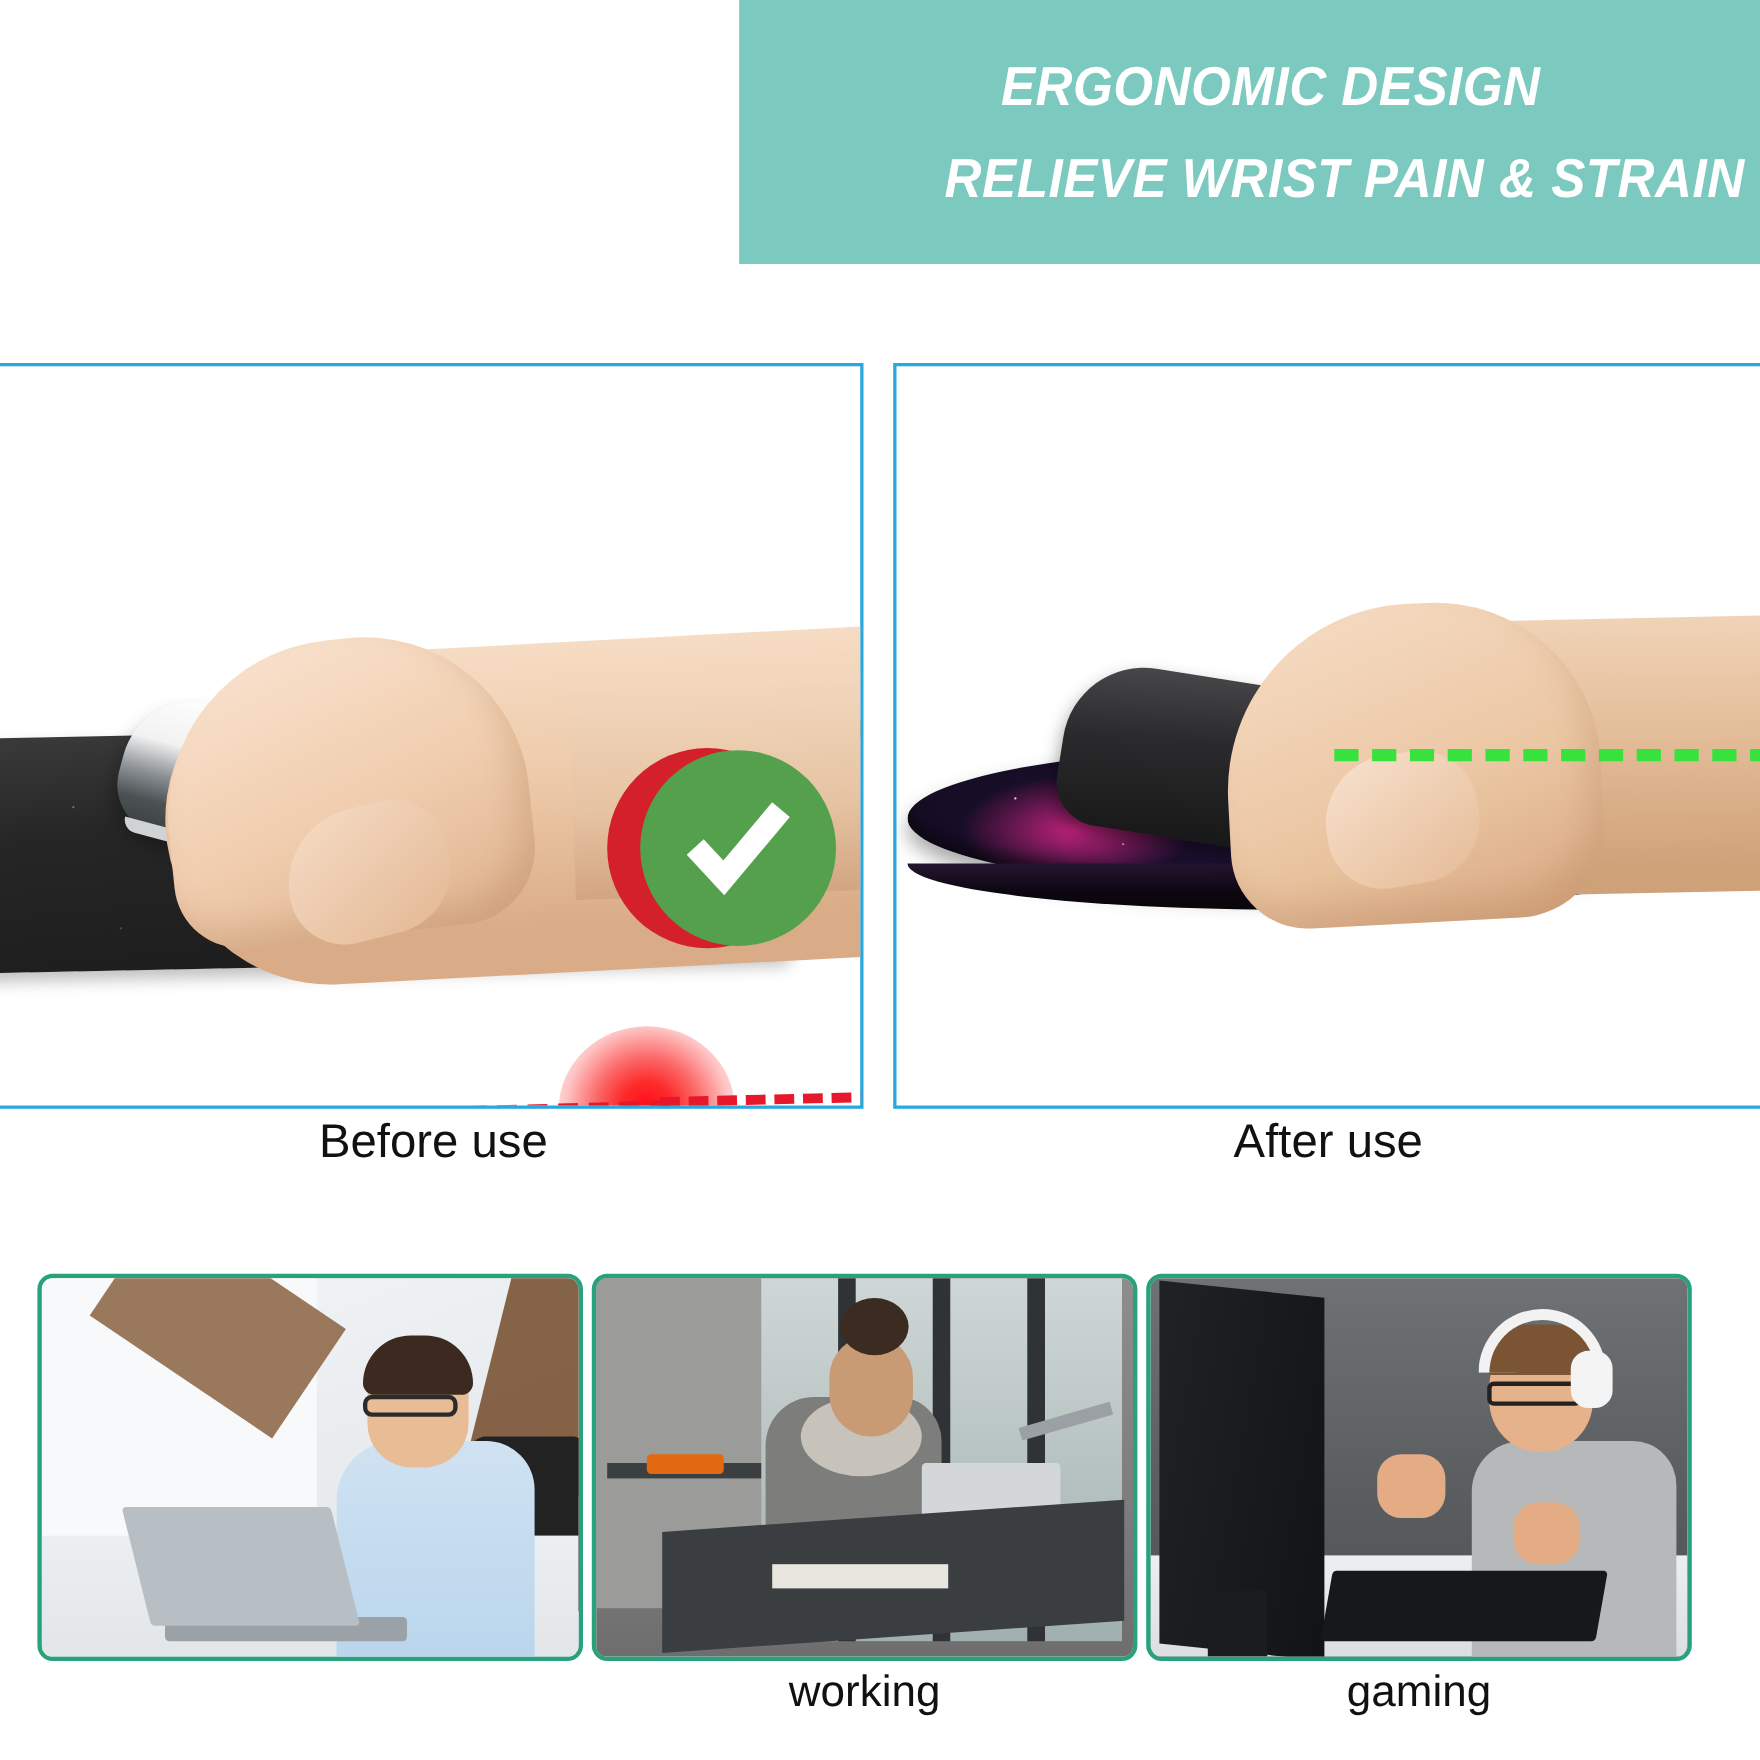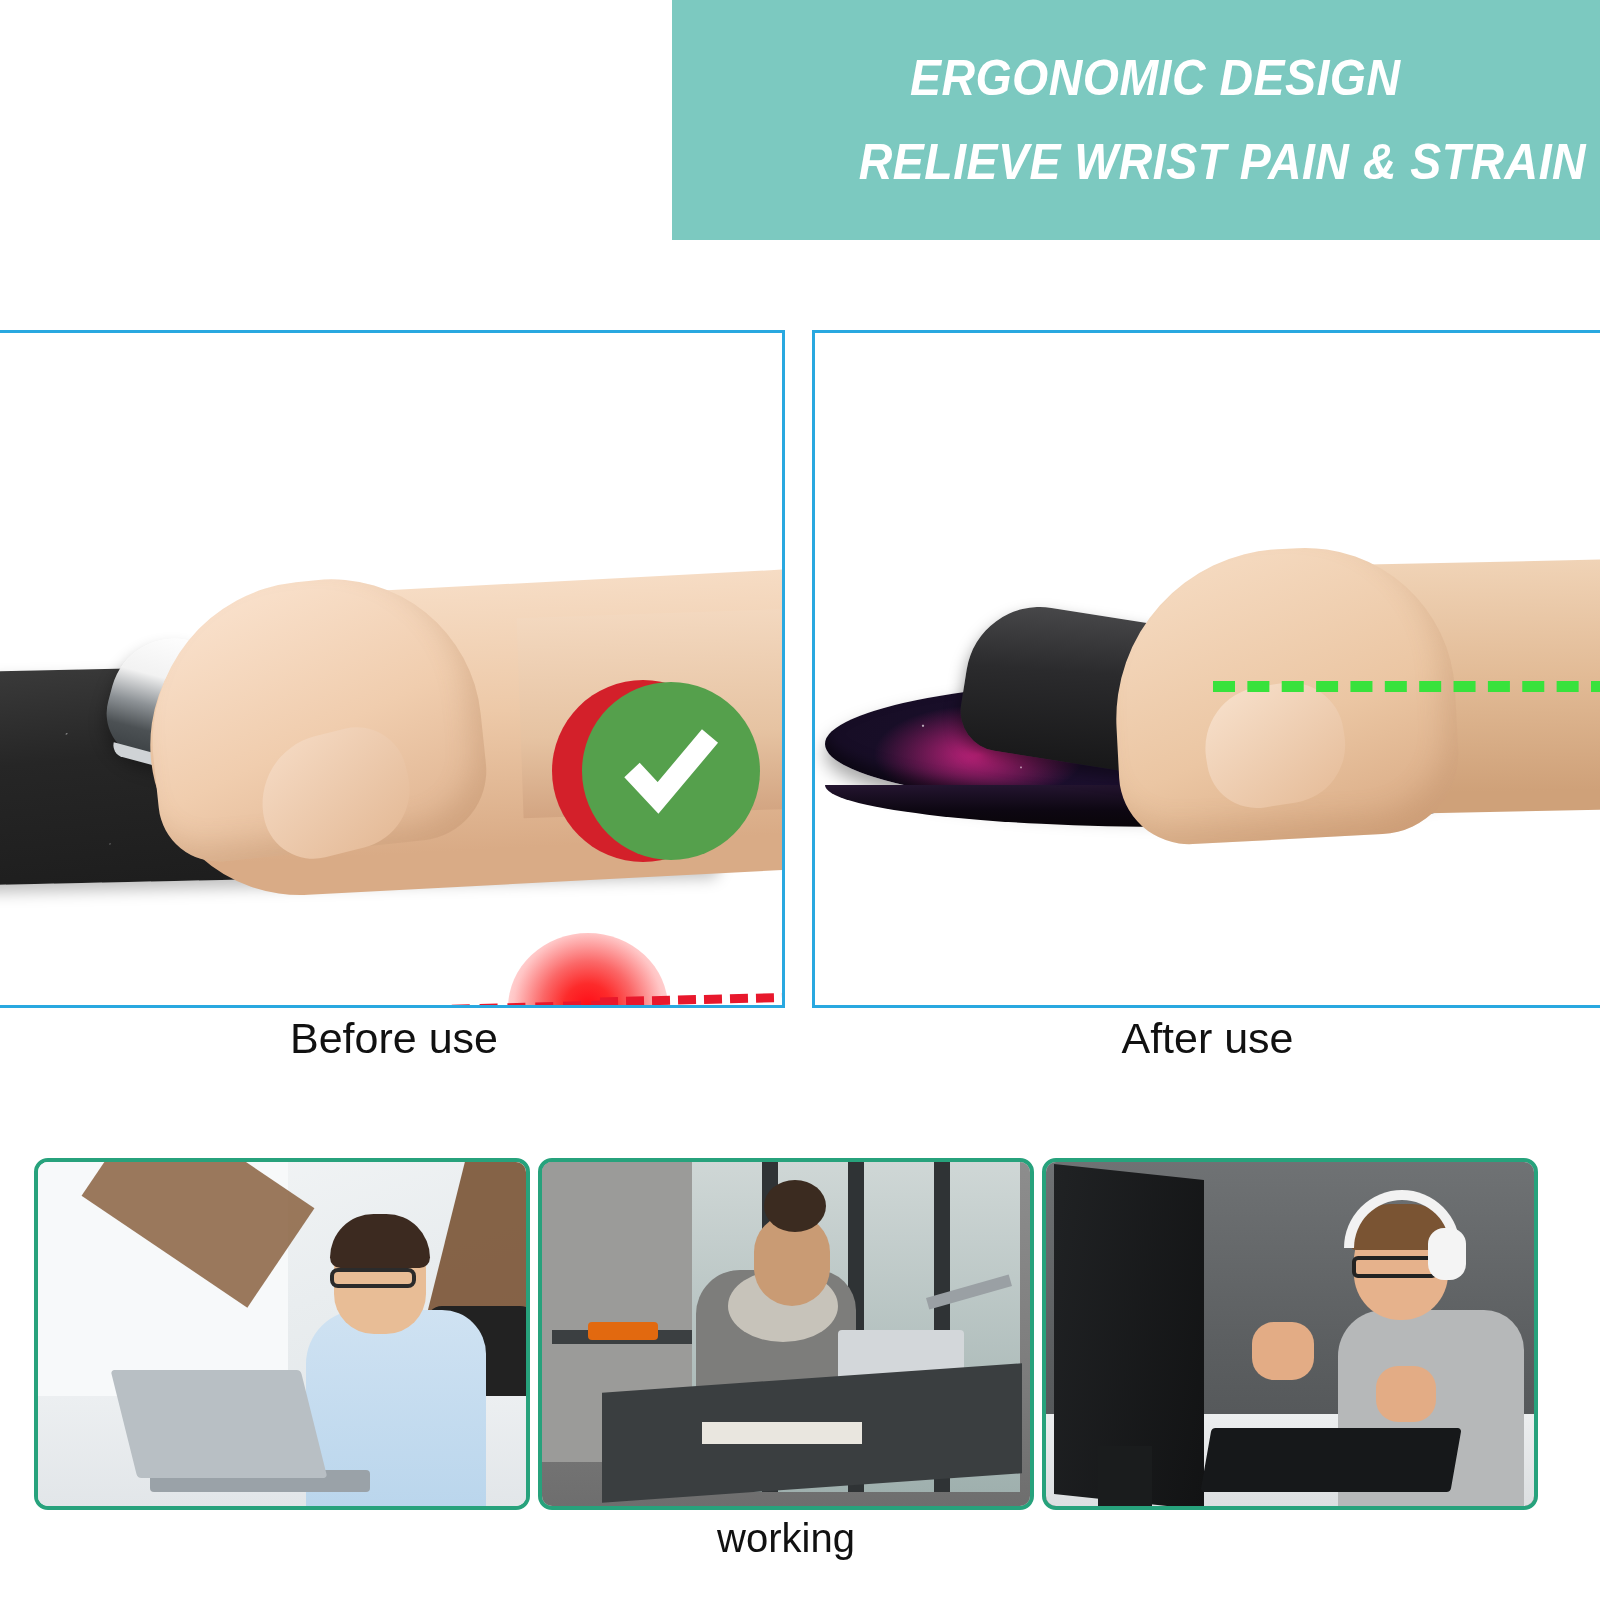--- a/index.html
+++ b/index.html
@@ -362,14 +362,15 @@
       <div class="head"></div>
         <div class="hair"></div>
         <div class="glasses"></div>
       <div class="headset"></div>
         <div class="cup"></div>
       <div class="monitor"></div>
         <div class="mstand"></div>
         <div class="keyboard"></div>
     </div>
   </div>
+  <div class="thumb-label t3">gaming</div>
 
 </div>
 
 </body></html>

